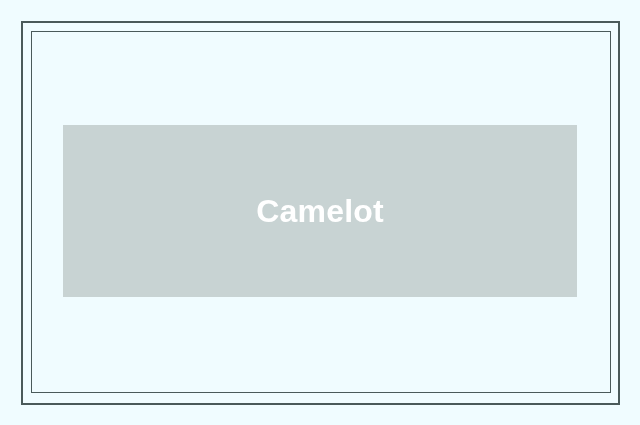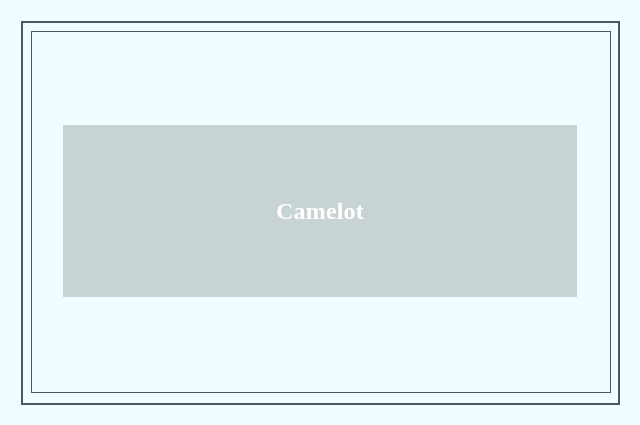--- a/index.html
+++ b/index.html
@@ -56,23 +56,23 @@
     height: 172px;
     background: #c8d3d3;
     display: flex;
     align-items: center;
     justify-content: center;
     box-sizing: border-box;
   }
 
   #placeholder-label {
     color: #ffffff;
-    font-family: Liberation Serif, serif;
+    font-family: Liberation Sans, sans-serif;
     font-weight: bold;
-    font-size: 24px;
+    font-size: 32px;
     line-height: 1;
     letter-spacing: 0.2px;
     white-space: nowrap;
     -webkit-font-smoothing: antialiased;
   }
 </style>
 </head>
 <body>
 
 <div id="canvas">

